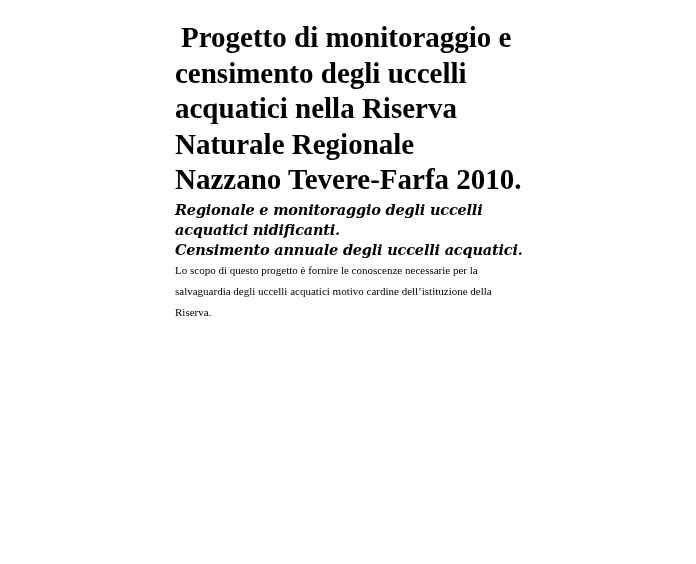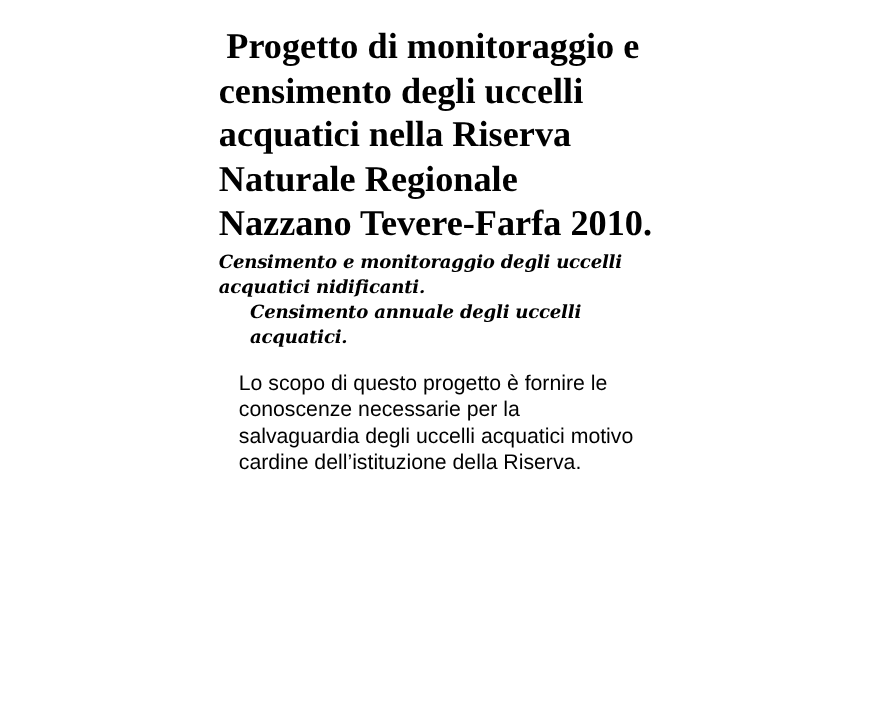--- a/index.html
+++ b/index.html
@@ -28,29 +28,29 @@
     .subtitle {
       font-family: "DejaVu Serif", serif;
       font-weight: bold;
       font-style: italic;
       font-size: 14.5px;
       line-height: 20px;
       margin: 2px 0 0 0;
       letter-spacing: -0.2px;
     }
     .body-text {
-      font-family: Liberation Sans, sans-serif;
-      font-size: 17px;
+      font-family: Liberation Serif, serif;
+      font-size: 11px;
       line-height: 21px;
-      margin: 16px;
+      margin: 0;
     }
   </style>
 </head>
 <body>
 
 <div class="page">
   <h1 class="title">Progetto di monitoraggio e censimento degli uccelli acquatici nella Riserva Naturale Regionale Nazzano Tevere-Farfa 2010.</h1>
   <div>
-    <p class="subtitle" style="margin-top:2px;">Censimento e monitoraggio degli uccelli acquatici nidificanti.</p>
-    <p class="subtitle" style="margin-top:0;margin-left:25px;">Censimento annuale degli uccelli acquatici.</p>
+    <p class="subtitle" style="margin-top:2px;">Regionale e monitoraggio degli uccelli acquatici nidificanti.</p>
+    <p class="subtitle" style="margin-top:0;">Censimento annuale degli uccelli acquatici.</p>
   </div>
   <p class="body-text">Lo scopo di questo progetto è fornire le conoscenze necessarie per la salvaguardia degli uccelli acquatici motivo cardine dell’istituzione della Riserva.</p>
 </div>
 
 </body></html>

